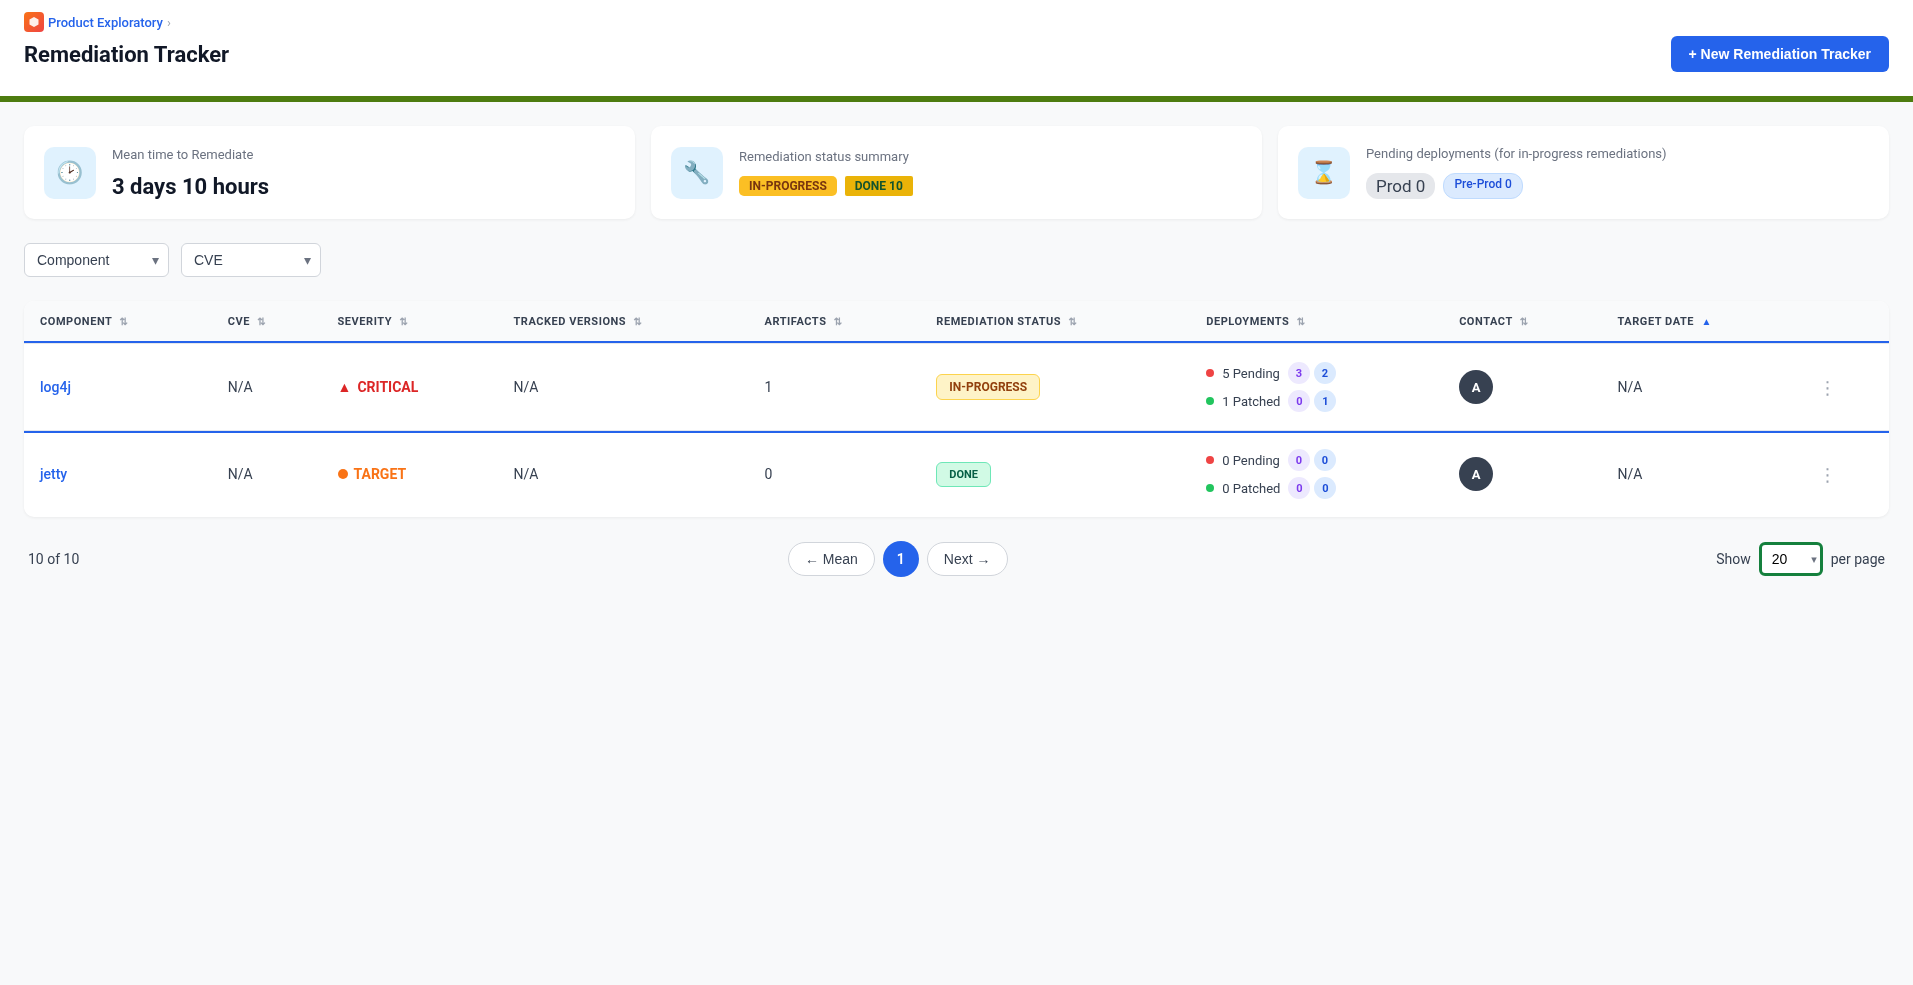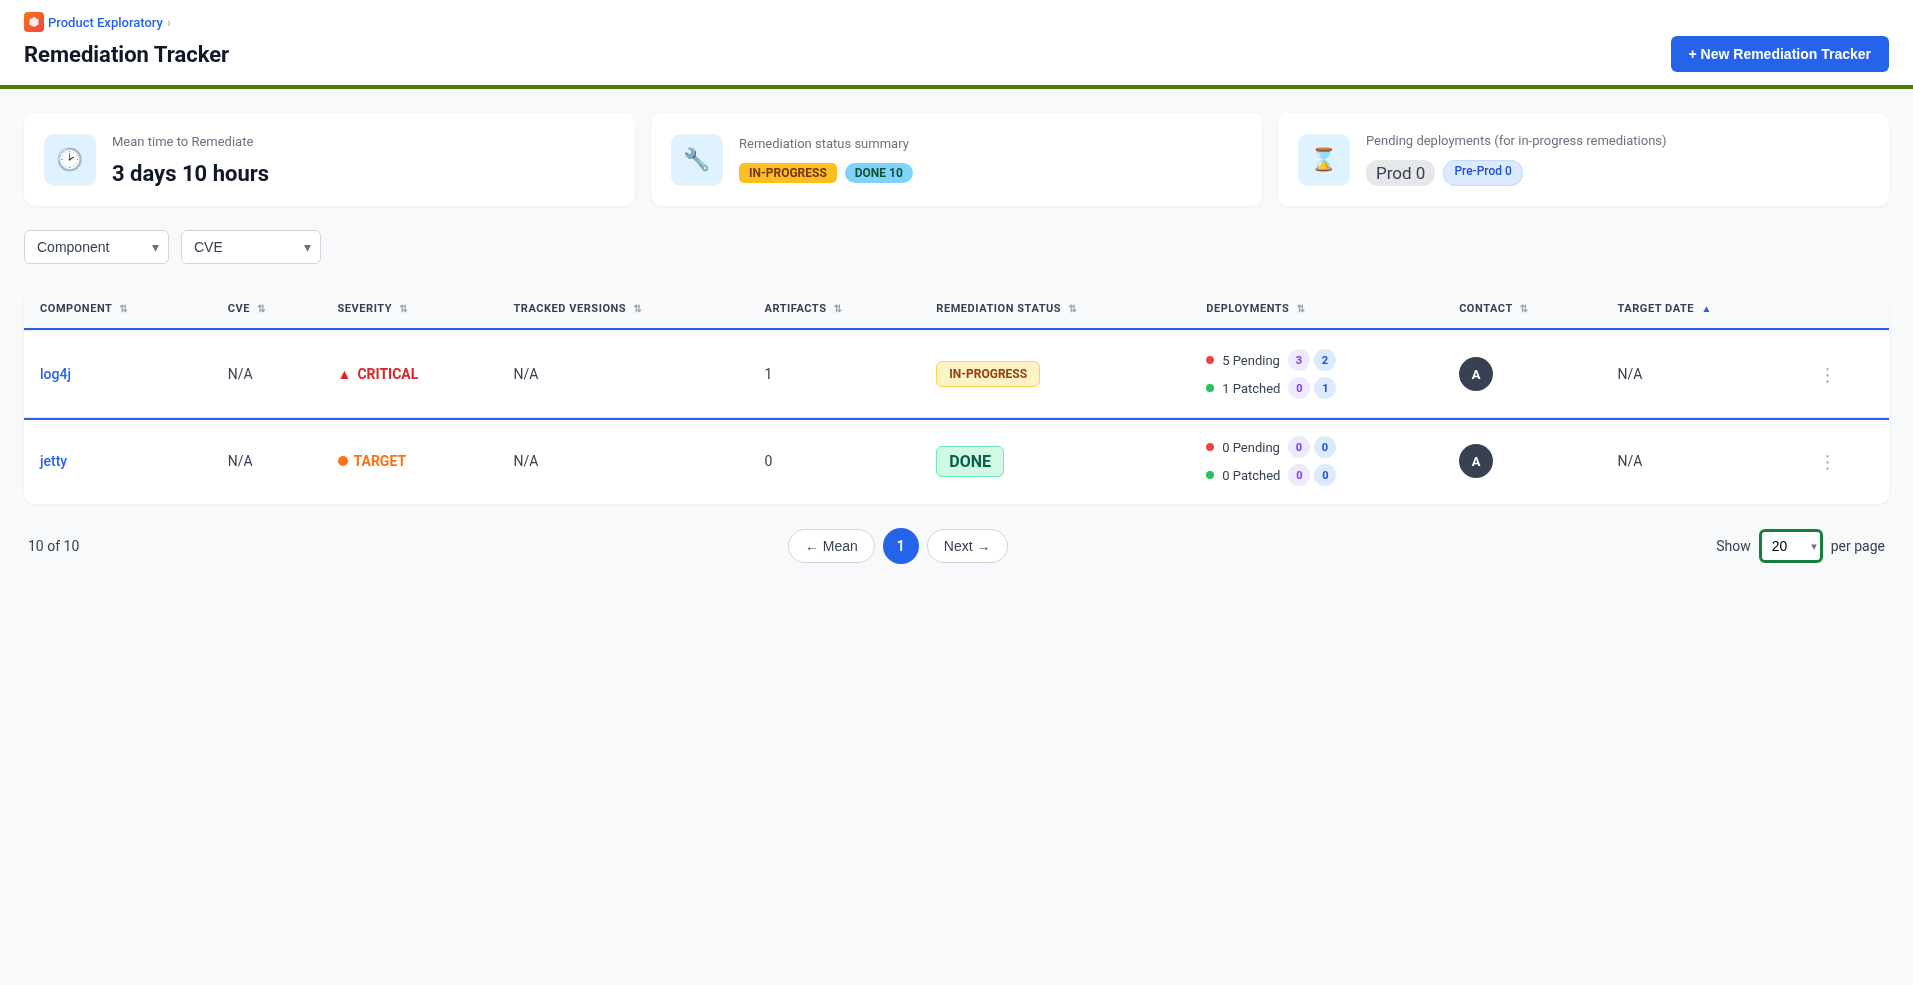--- a/index.html
+++ b/index.html
@@ -4,22 +4,22 @@
   <style>
     * { box-sizing: border-box; margin: 0; padding: 0; }
     body {
       font-family: -apple-system, BlinkMacSystemFont, 'Segoe UI', Roboto, sans-serif;
       background: #f8f9fa;
       color: #1a1a2e;
       font-size: 14px;
     }
     .top-bar {
       background: #fff;
-      border-bottom: 4px solid #4d7c0f;
-      padding: 12px 24px 1px 24px;
+      border-bottom: 6px solid #4d7c0f;
+      padding: 12px 24px 12px 24px;
     }
     .breadcrumb {
       display: flex;
       align-items: center;
       gap: 4px;
       font-size: 13px;
       color: #6b7280;
       margin-bottom: 4px;
     }
     .breadcrumb .logo {
@@ -110,24 +110,24 @@
     }
     .badge-inprogress {
       background: #fbbf24;
       color: #78350f;
       padding: 3px 10px;
       border-radius: 5px;
       font-size: 12px;
       font-weight: 700;
     }
     .badge-done {
-      background: #7dd3fc;
+      background: #eab308;
       color: #14532d;
       padding: 3px 10px;
-      border-radius: 10px;
+      border-radius: 2px;
       font-size: 12px;
       font-weight: 700;
     }
     .badge-prod {
       background: #e5e7eb;
       color: #374151;
       padding: 3px 10px;
       border-radius: 12px;
       font-size: 17px;
       font-weight: 400;
@@ -241,21 +241,21 @@
       font-size: 12px;
       font-weight: 700;
       display: inline-block;
     }
     .status-done {
       background: #d1fae5;
       color: #065f46;
       border: 1px solid #6ee7b7;
       padding: 5px 12px;
       border-radius: 6px;
-      font-size: 16px;
+      font-size: 11px;
       font-weight: 700;
       display: inline-block;
     }
     .deployments-cell {
       display: flex;
       flex-direction: column;
       gap: 6px;
     }
     .deployment-row {
       display: flex;

